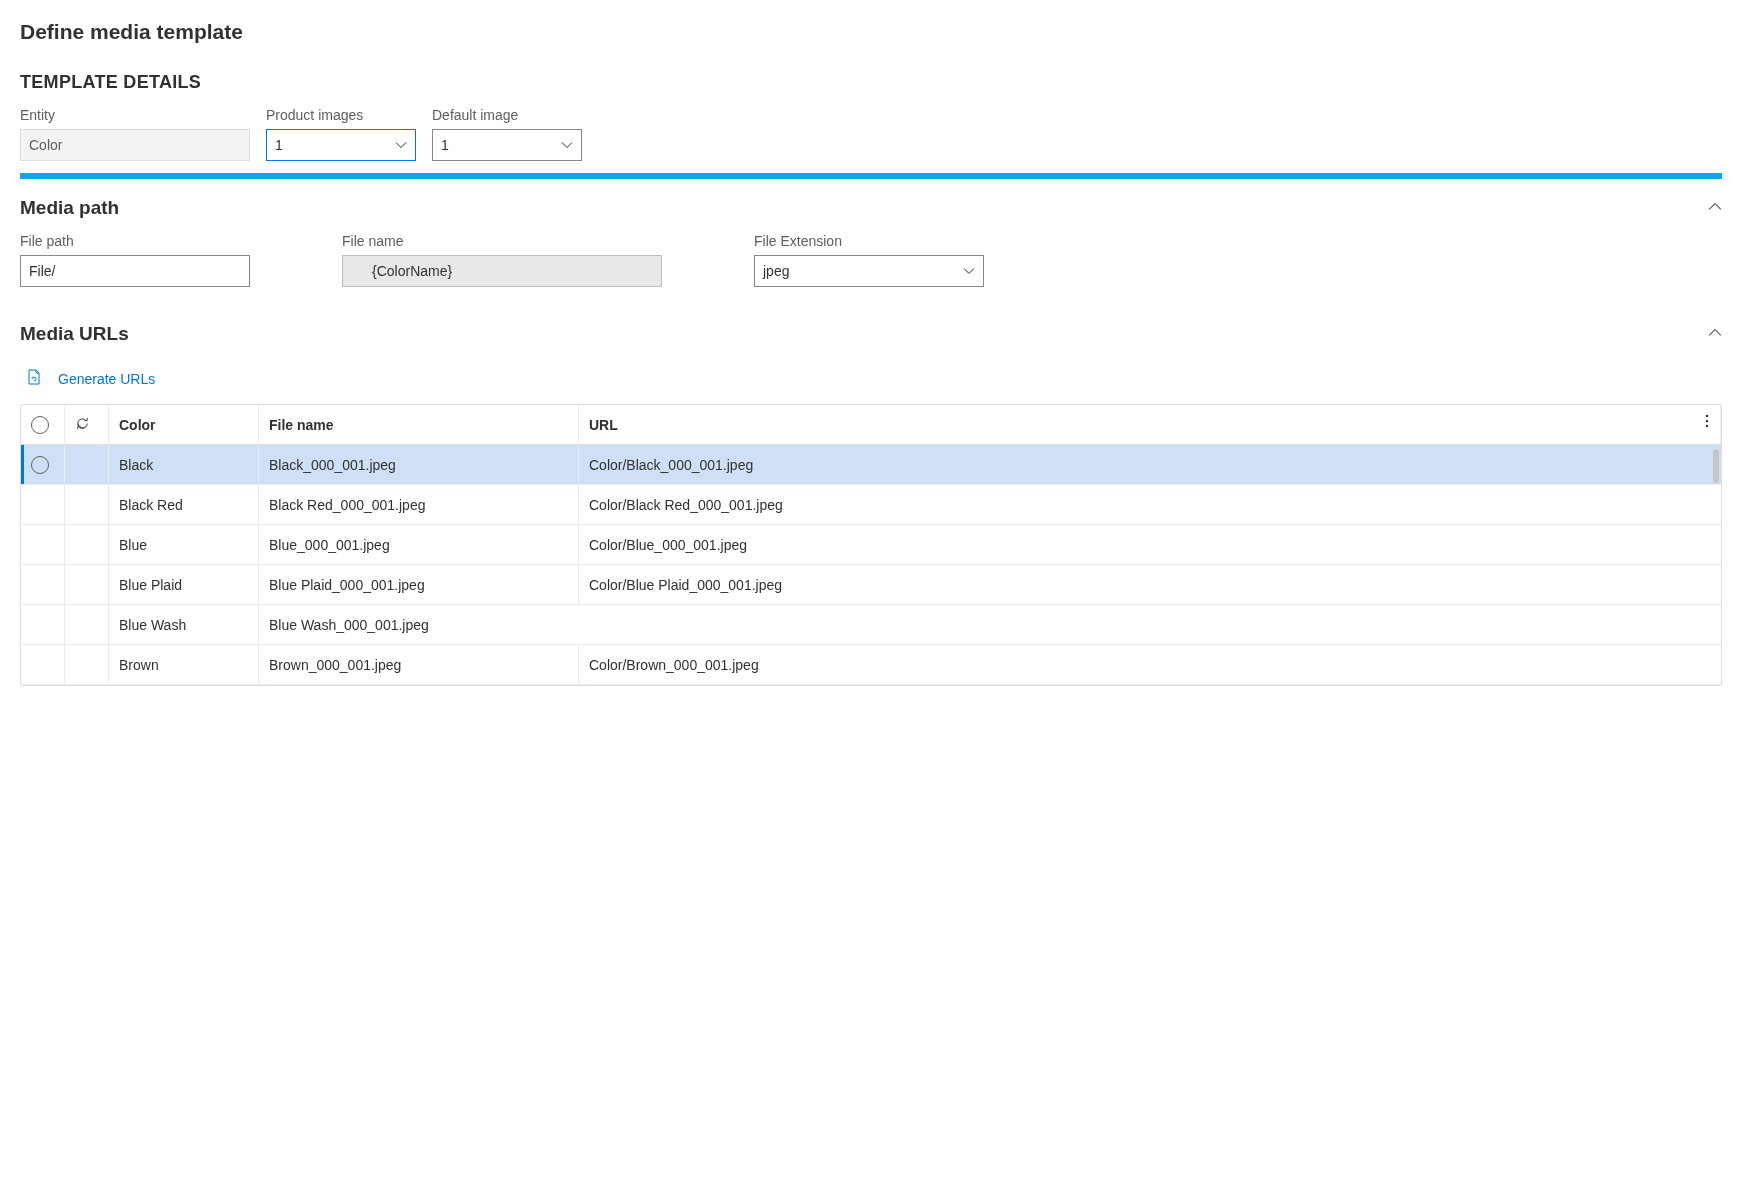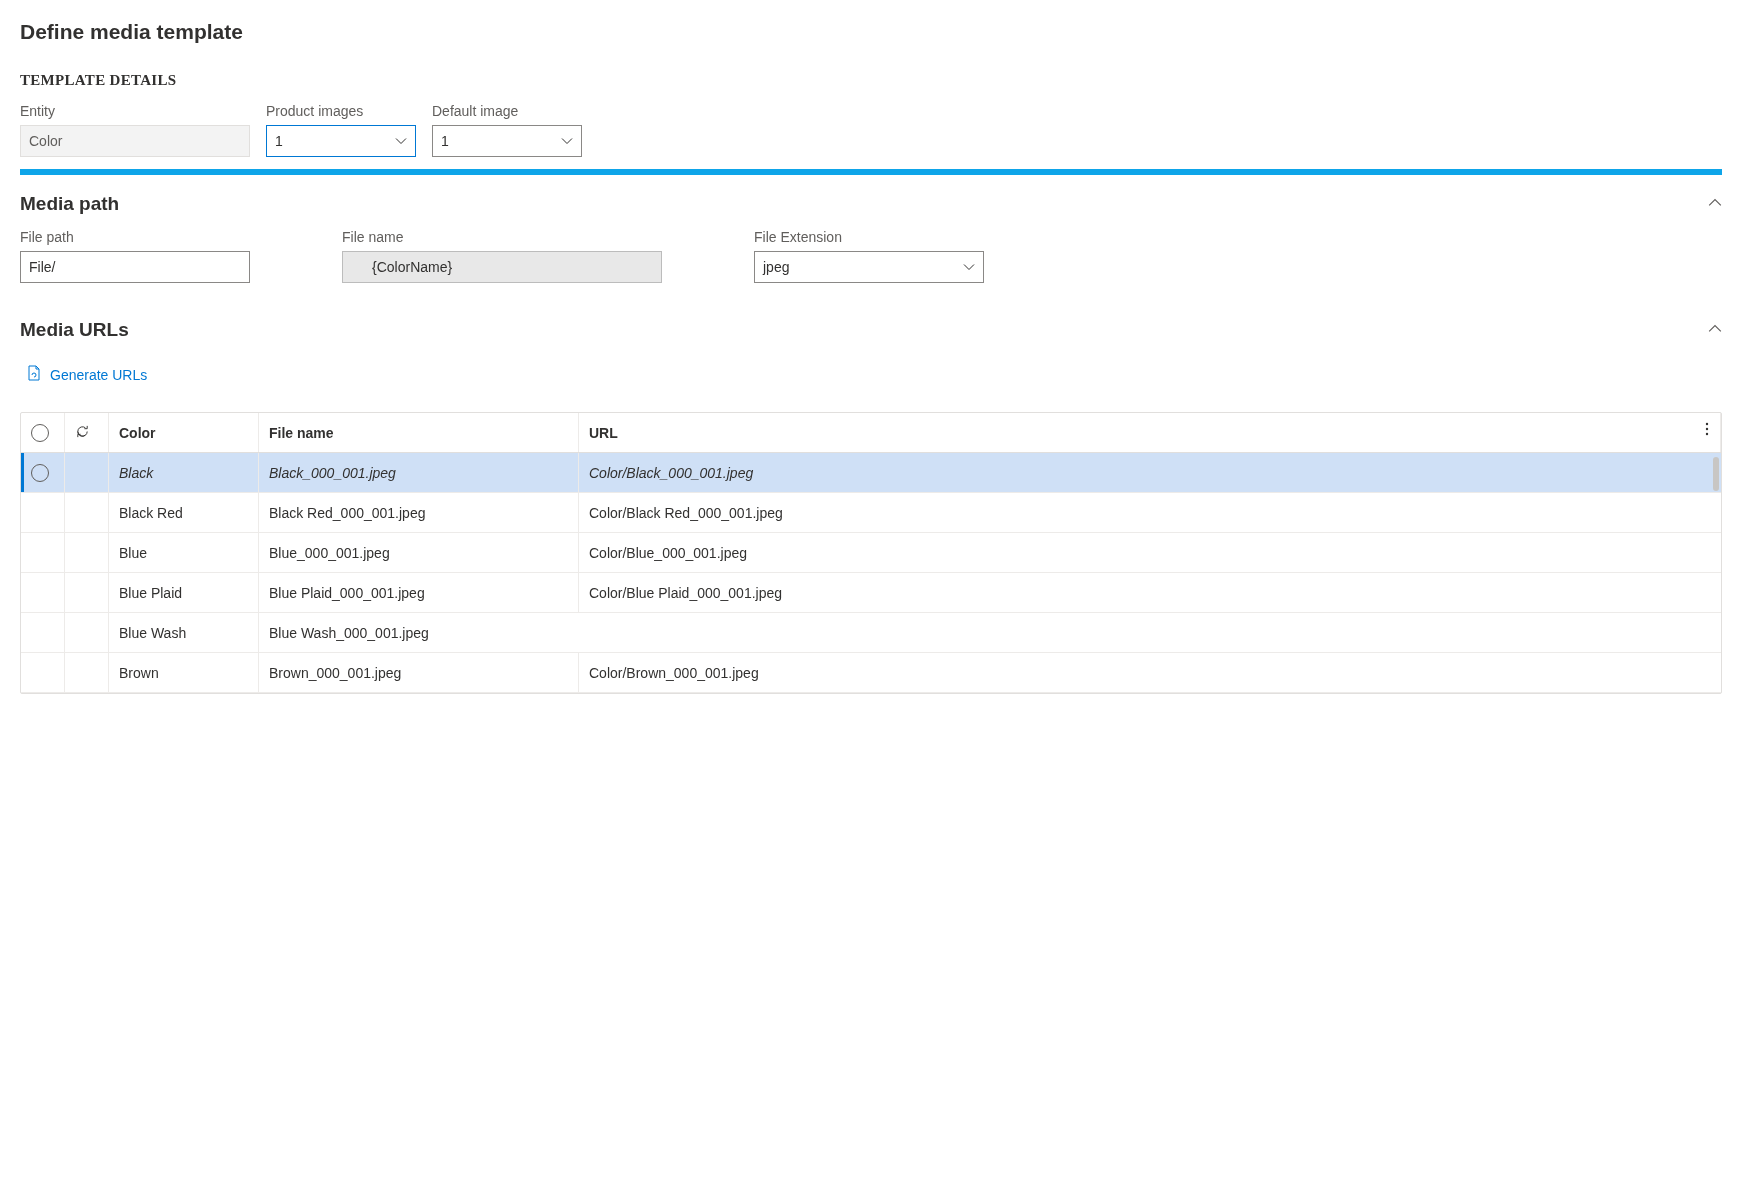--- a/index.html
+++ b/index.html
@@ -9,26 +9,25 @@
   color: #323130;
   padding: 20px;
   font-size: 14px;
 }
 .page-title {
   font-size: 21px;
   font-weight: 600;
   margin-bottom: 28px;
 }
 .section-caps {
-  font-size: 15px;
+  font-size: 18px;
   font-weight: 700;
   text-transform: uppercase;
   letter-spacing: 0.3px;
   margin-bottom: 14px;
-  font-family: Liberation Serif, serif;
 }
 .field-row {
   display: flex;
   gap: 16px;
   margin-bottom: 12px;
 }
 .field {
   display: flex;
   flex-direction: column;
   gap: 6px;
@@ -68,23 +67,23 @@
   gap: 92px;
   margin-bottom: 18px;
 }
 .media-path-fields .field { width: 230px; }
 .media-path-fields .input-text, .media-path-fields .select-box, .media-path-fields .input-readonly-darker {
   width: 100%;
 }
 .link-row {
   display: flex;
   align-items: center;
-  gap: 8px;
+  gap: 16px;
   color: #0078d4;
-  margin: 10px 0 28px 6px;
+  margin: 10px 0 16px 6px;
   cursor: pointer;
 }
 .link-row svg { width: 16px; height: 16px; }
 .grid {
   border: 1px solid #e1dfdd;
   border-radius: 2px;
   position: relative;
 }
 .grid-head, .grid-row {
   display: grid;
@@ -99,21 +98,21 @@
 }
 .grid-head > div, .grid-row > div {
   padding: 8px 10px;
   border-right: 1px solid #edebe9;
   display: flex;
   align-items: center;
   height: 100%;
 }
 .grid-head > div:last-child, .grid-row > div:last-child { border-right: none; }
 .grid-row { border-bottom: 1px solid #edebe9; }
-.grid-row.selected { background: #cfe0f6; position: relative; font-style: italic; }
+.grid-row.selected { background: #cfe0f6; position: relative; }
 .grid-row.selected::before {
   content: "";
   position: absolute;
   left: 0; top: 0; bottom: 0;
   width: 3px;
   background: #0078d4;
 }
 .radio {
   width: 18px; height: 18px;
   border: 1.5px solid #605e5c;

